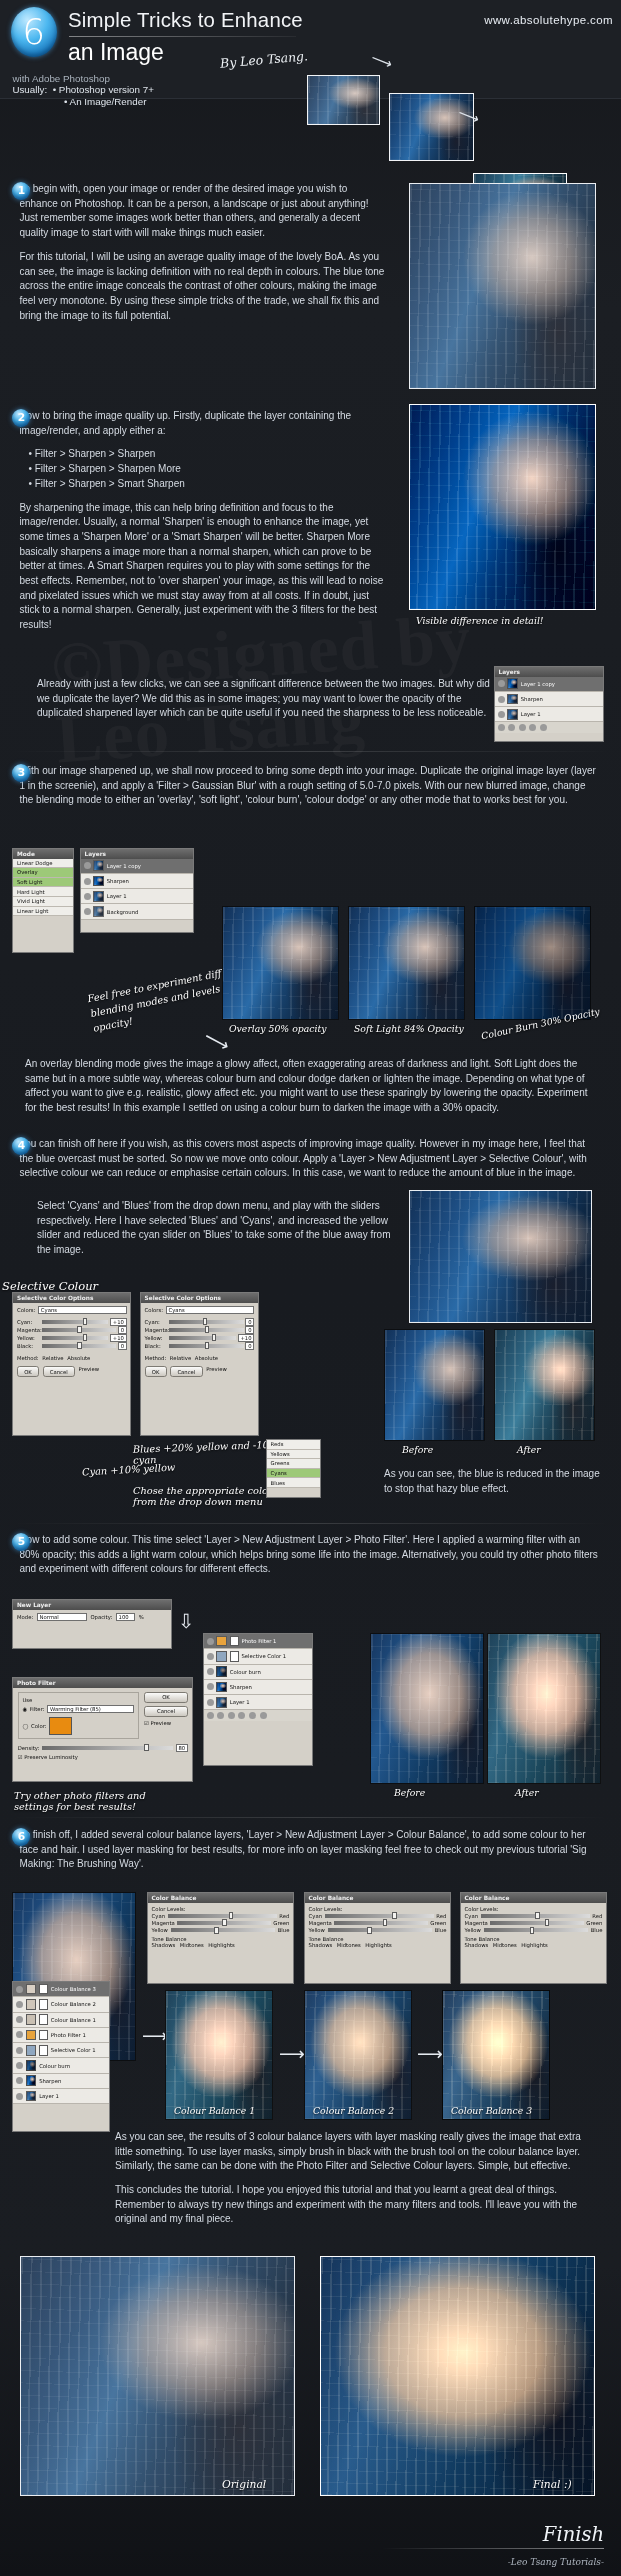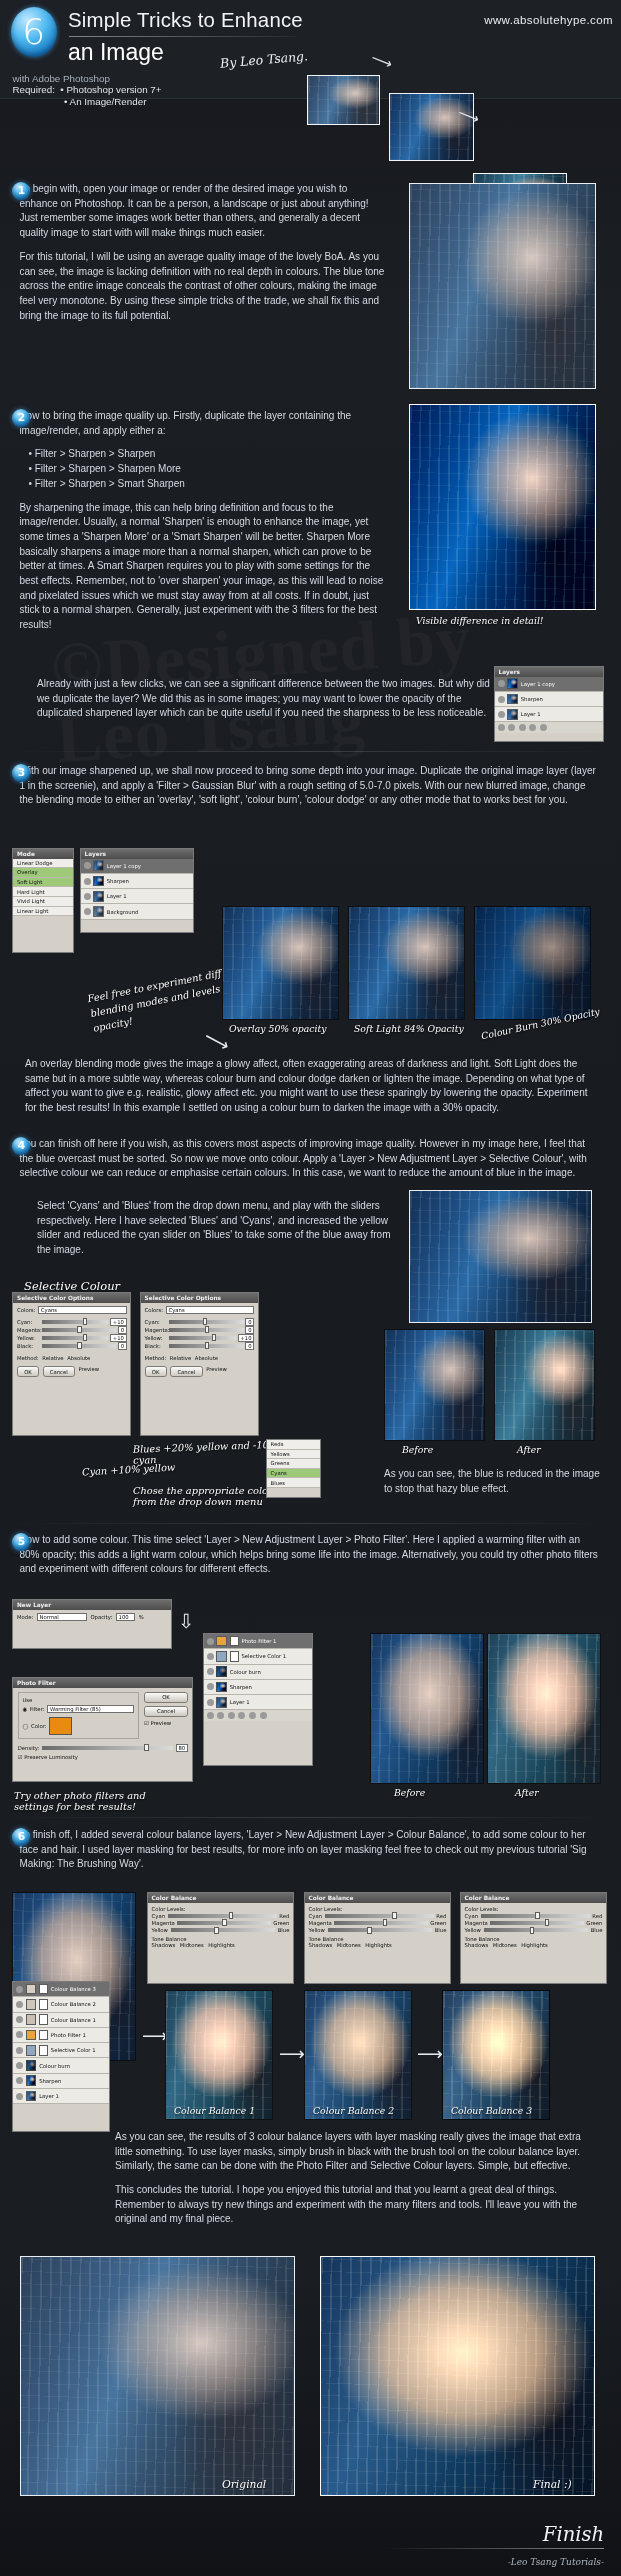--- a/index.html
+++ b/index.html
@@ -134,21 +134,21 @@
   <div class="watermark">©Designed by Leo Tsang</div>
 
   <div class="header">
     <div class="num-badge hdr-badge">6</div>
     <div class="hdr-title1">Simple Tricks to Enhance</div>
     <div class="hdr-rule"></div>
     <div class="hdr-title2">an Image</div>
     <div class="hdr-author">By Leo Tsang.</div>
     <div class="hdr-sub">with Adobe Photoshop</div>
     <div class="hdr-req">
-      <span>Required:</span>
+      <span>Usually:</span>
       &nbsp;<span>• Photoshop version 7+</span>
     </div>
     <div class="hdr-req2">• An Image/Render</div>
     <div class="hdr-url">www.absolutehype.com</div>
 
     <div class="hthumb ht1 photo orig"></div>
     <div class="arr-h1">⟶</div>
     <div class="hthumb ht2 photo"></div>
     <div class="arr-h2">⟶</div>
     <div class="hthumb ht3 photo warm"></div>
@@ -264,21 +264,21 @@
 
   <div class="step" style="left:12.4px; top:1137px; width:588px;">
     <div class="num-badge badge">4</div>
     <div class="body">
       <p>You can finish off here if you wish, as this covers most aspects of improving image quality. However in my image here, I feel that the blue overcast must be sorted. So now we move onto colour. Apply a 'Layer &gt; New Adjustment Layer &gt; Selective Colour', with selective colour we can reduce or emphasise certain colours. In this case, we want to reduce the amount of blue in the image.</p>
     </div>
   </div>
   <p class="para" style="left:37px; top:1199px; width:355px;">Select 'Cyans' and 'Blues' from the drop down menu, and play with the sliders respectively. Here I have selected 'Blues' and 'Cyans', and increased the yellow slider and reduced the cyan slider on 'Blues' to take some of the blue away from the image.</p>
   <div class="frame photo" style="left:409px; top:1190px; width:183px; height:133px;"></div>
 
-  <div class="hand" style="left:24px; top:1279px; font-size:11.5px;">Selective Colour</div>
+  <div class="hand" style="left:2px; top:1279px; font-size:11.5px;">Selective Colour</div>
 
   <div class="ps" style="left:12.4px; top:1292px; width:119px; height:144px;">
     <div class="tb">Selective Color Options</div>
     <div style="padding:3.6px;">
       <div style="display:flex;gap:2.7px;align-items:center;margin-bottom:3.6px;">
         <span>Colors:</span>
         <span class="fld" style="flex:1;">Cyans</span>
       </div>
       <div style="display:flex;align-items:center;gap:1.8px;">
           <span style="width:23px">Cyan:</span>

